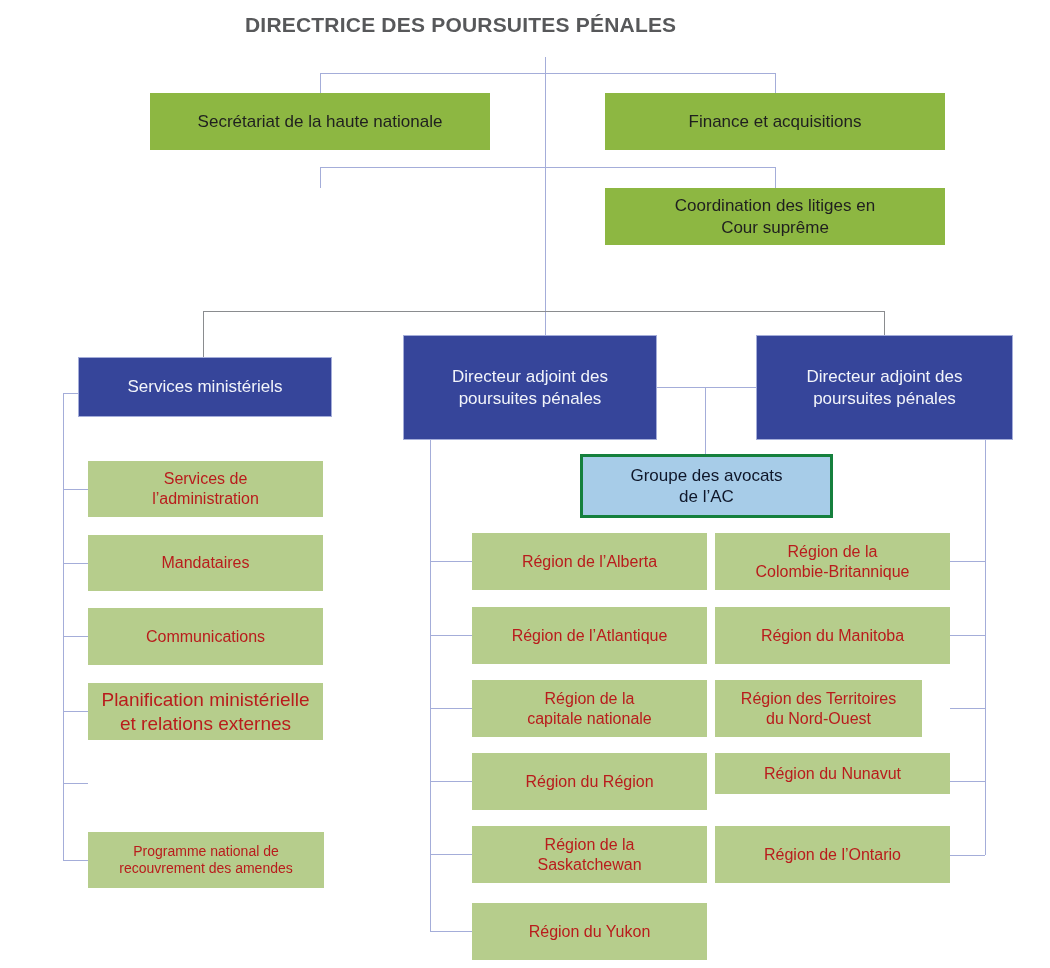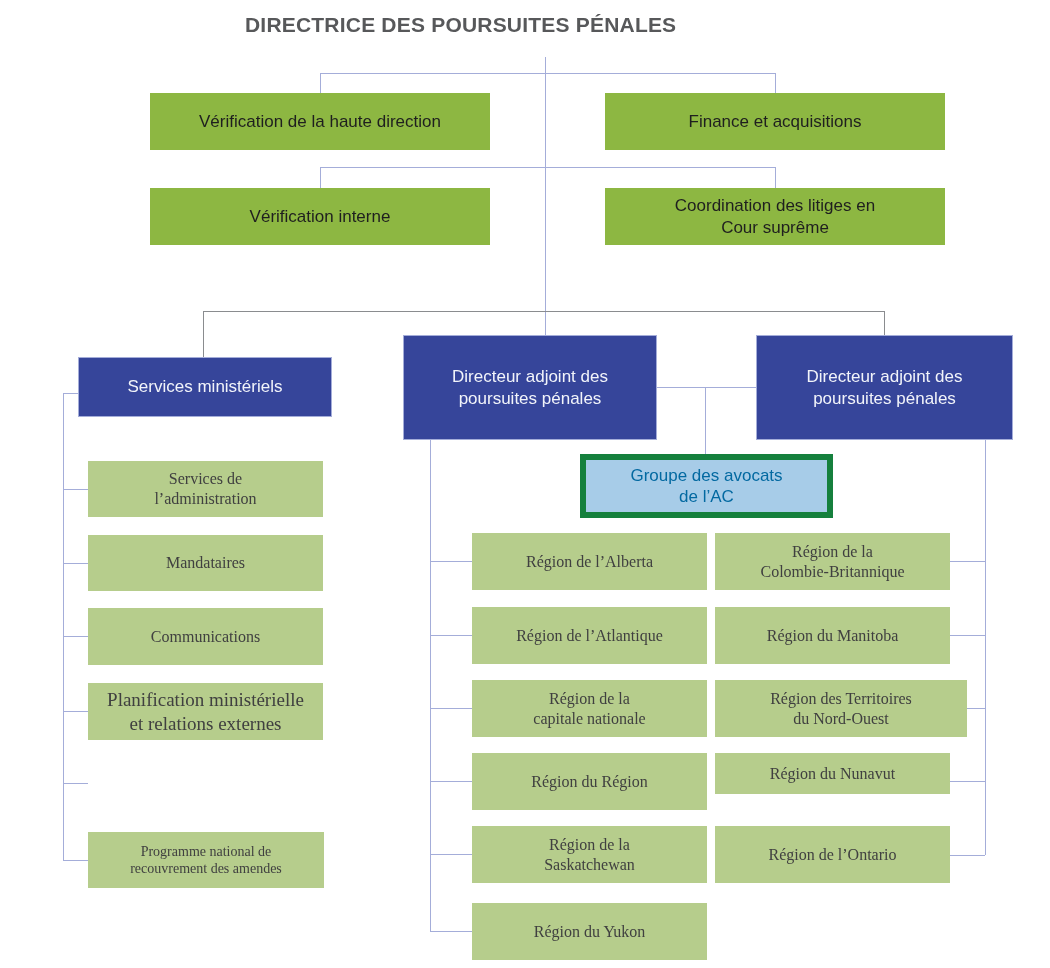--- a/index.html
+++ b/index.html
@@ -23,22 +23,22 @@
     display:flex;align-items:center;justify-content:center;
     text-align:center;
     white-space:pre-line;
     line-height:1.25;
     box-sizing:border-box;
     padding:2px 6px;
     font-size:17px;
   }
   .green{background:var(--olive-green,#8db742);color:#1f1f1f;}
   .blue{background:var(--dark-blue,#36459a);color:#f2f4fa;border:1px solid var(--connector,#9ba6d6);}
-  .lblue{background:var(--light-blue,#a7cce8);color:#0369a1;border:6px solid #15803d;}
-  .lgreen{background:var(--light-green,#b6cd8c);color:#404040;font-size:16px;font-family:Liberation Serif, serif;}
+  .lblue{background:var(--light-blue,#a7cce8);color:#0f172a;border:3px solid #15803d;}
+  .lgreen{background:var(--light-green,#b6cd8c);color:#b91c1c;font-size:16px;}
   .fs15{font-size:19px;}
   .fs14{font-size:14px;}
   .cl{position:absolute;background:var(--connector,#a4add9);}
   .cl.v{width:1px;}
   .cl.h{height:1px;}
   .cl.gray{background:var(--connector-gray,#8a8c8f);}
 </style>
 </head>
 <body>
 
@@ -78,23 +78,22 @@
   <div class="cl h" style="left:430px;top:854px;width:42px"></div>
   <div class="cl h" style="left:430px;top:931px;width:42px"></div>
 
   <div class="cl v" style="left:985px;top:440px;height:415px"></div>
   <div class="cl h" style="left:950px;top:561px;width:35px"></div>
   <div class="cl h" style="left:950px;top:635px;width:35px"></div>
   <div class="cl h" style="left:950px;top:708px;width:35px"></div>
   <div class="cl h" style="left:950px;top:781px;width:35px"></div>
   <div class="cl h" style="left:950px;top:855px;width:35px"></div>
 
-  <div class="box green" style="left:150px;top:93px;width:340px;height:57px">Vérification de la haute direction</div>
+  <div class="box green" style="left:150px;top:93px;width:340px;height:57px">Secrétariat de la haute nationale</div>
   <div class="box green" style="left:605px;top:93px;width:340px;height:57px">Finance et acquisitions</div>
-  <div class="box green" style="left:150px;top:188px;width:340px;height:57px">Vérification interne</div>
   <div class="box green" style="left:605px;top:188px;width:340px;height:57px">Coordination des litiges en
 Cour suprême</div>
 
   <div class="box blue" style="left:78px;top:357px;width:254px;height:60px">Services ministériels</div>
   <div class="box blue" style="left:403px;top:335px;width:254px;height:105px">Directeur adjoint des
 poursuites pénales</div>
   <div class="box blue" style="left:756px;top:335px;width:257px;height:105px">Directeur adjoint des
 poursuites pénales</div>
 
   <div class="box lblue" style="left:580px;top:454px;width:253px;height:64px">Groupe des avocats
@@ -114,18 +113,18 @@
   <div class="box lgreen" style="left:472px;top:680px;width:235px;height:57px">Région de la
 capitale nationale</div>
   <div class="box lgreen" style="left:472px;top:753px;width:235px;height:57px">Région du Région</div>
   <div class="box lgreen" style="left:472px;top:826px;width:235px;height:57px">Région de la
 Saskatchewan</div>
   <div class="box lgreen" style="left:472px;top:903px;width:235px;height:57px">Région du Yukon</div>
 
   <div class="box lgreen" style="left:715px;top:533px;width:235px;height:57px">Région de la
 Colombie-Britannique</div>
   <div class="box lgreen" style="left:715px;top:607px;width:235px;height:57px">Région du Manitoba</div>
-  <div class="box lgreen" style="left:715px;top:680px;width:252px;height:57px">Région des Territoires
+  <div class="box lgreen" style="left:715px;top:680px;width:207px;height:57px">Région des Territoires
 du Nord-Ouest</div>
   <div class="box lgreen" style="left:715px;top:753px;width:235px;height:41px">Région du Nunavut</div>
   <div class="box lgreen" style="left:715px;top:826px;width:235px;height:57px">Région de l’Ontario</div>
 
 </div>
 
 </body></html>

